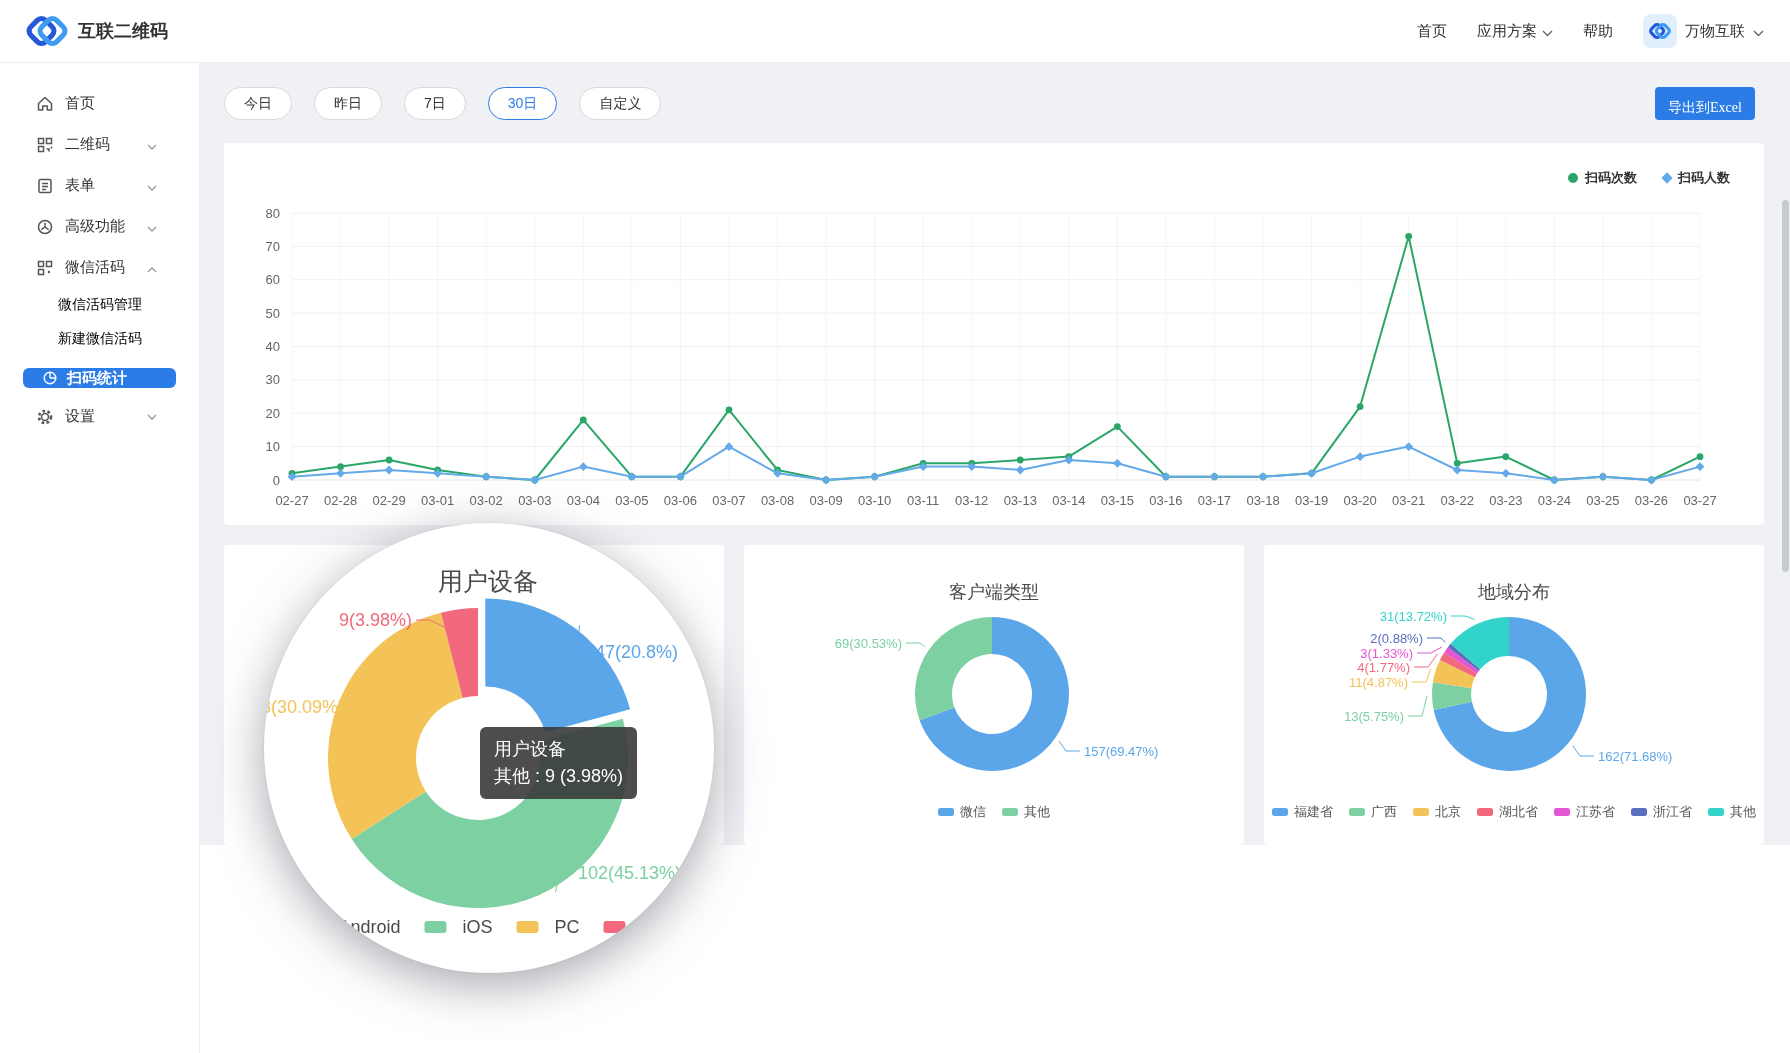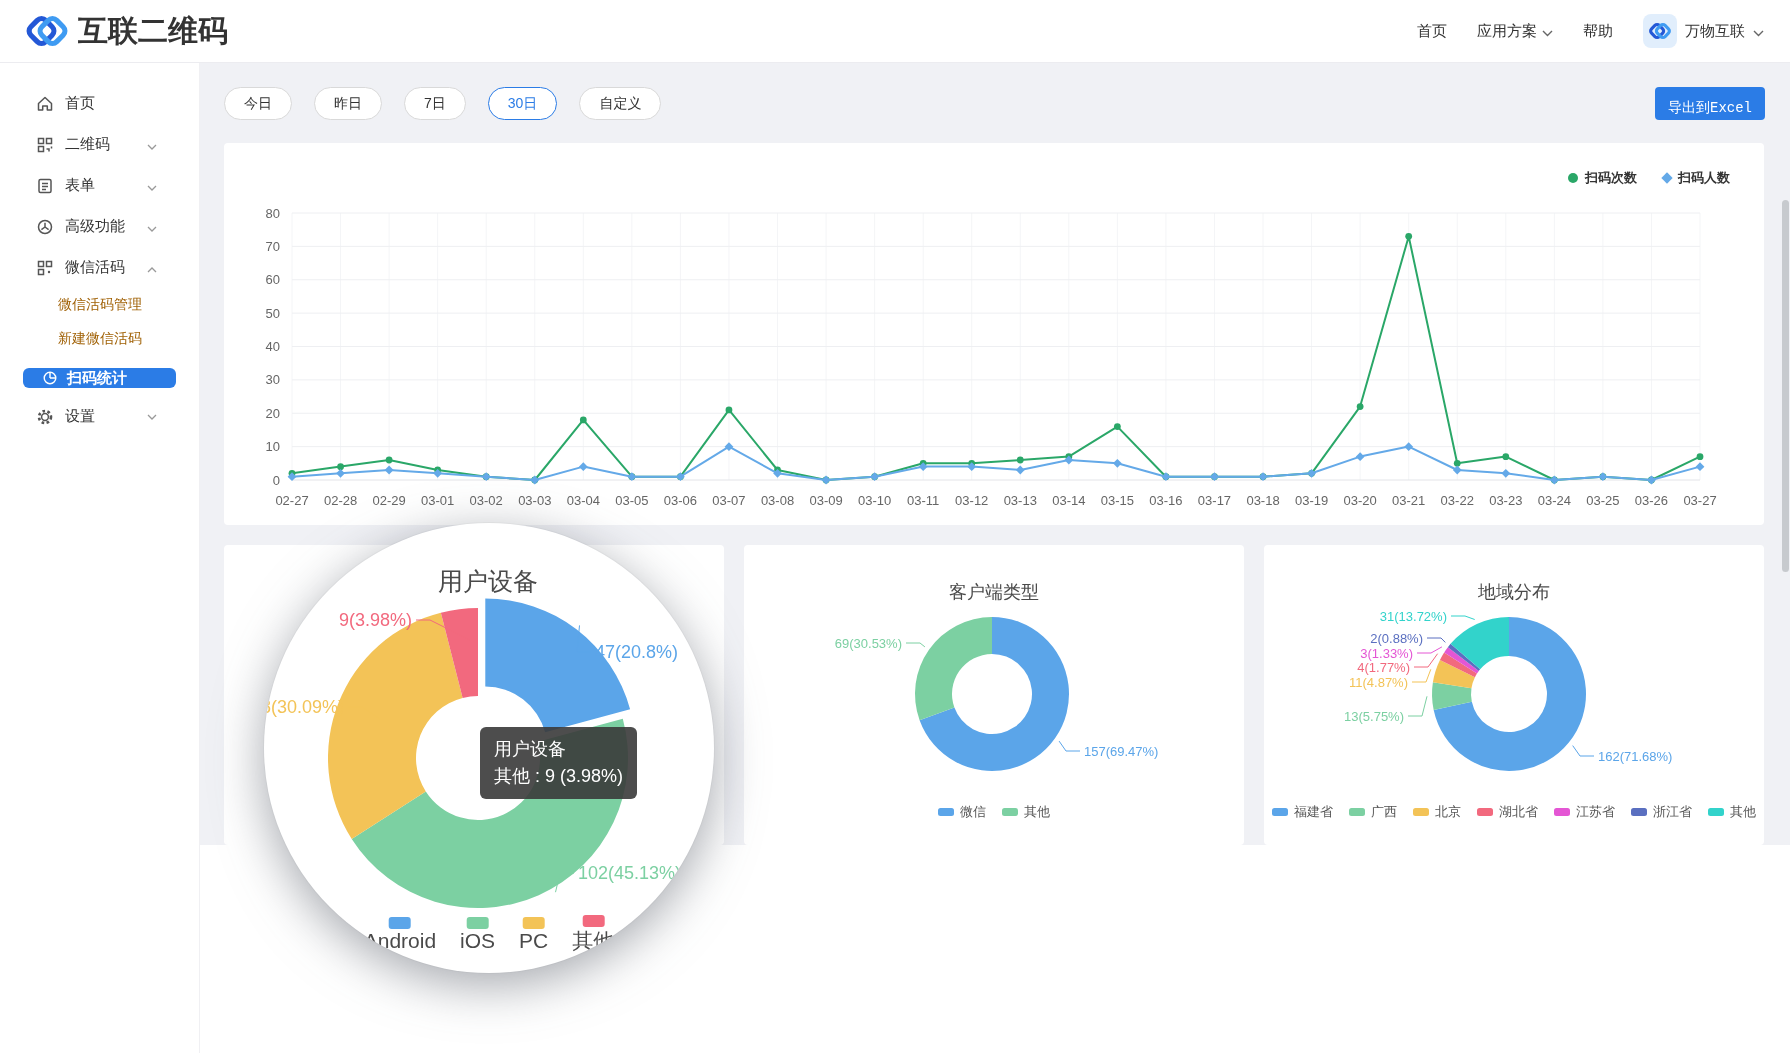--- a/index.html
+++ b/index.html
@@ -4,46 +4,46 @@
 <style>
   html,body{margin:0;padding:0;}
   body{
     width:1790px;height:1053px;position:relative;overflow:hidden;
     background:#ffffff;font-family:"Liberation Sans",sans-serif;color:#333;
   }
   
   .header{position:absolute;left:0;top:0;width:1790px;height:63px;background:#fff;
     border-bottom:1px solid #ececf0;display:flex;align-items:center;justify-content:space-between;
     box-sizing:border-box;padding:0 26px;z-index:20;}
-  .brand{display:flex;align-items:center;gap:10px;font-size:30px;font-weight:bold;color:#333;}
+  .brand{display:flex;align-items:center;gap:10px;font-size:18px;font-weight:bold;color:#333;}
   .topnav{display:flex;align-items:center;gap:30px;font-size:15px;color:#333;}
   .topnav .nav-item{display:flex;align-items:center;gap:5px;cursor:pointer;}
   .user-chip{display:flex;align-items:center;gap:8px;cursor:pointer;font-size:15px;}
   .avatar{width:34px;height:34px;border-radius:8px;background:#e1eefc;display:flex;align-items:center;justify-content:center;}
   .chev{display:inline-block;}
   
   .sidebar{position:absolute;left:0;top:63px;width:200px;height:990px;background:#fff;
     border-right:1px solid #f0f0f3;box-sizing:border-box;padding-top:20px;z-index:15;}
   .side-item{height:41px;display:flex;align-items:center;padding:0 18px 0 36px;font-size:15px;color:#333;
     position:relative;cursor:pointer;}
   .side-item .s-icon{display:flex;margin-right:11px;color:#555;}
   .side-item .s-chev{position:absolute;right:42px;color:#999;}
-  .side-child{height:34px;display:flex;align-items:center;padding-left:58px;font-size:14px;color:#a16207;cursor:pointer;}
+  .side-child{height:34px;display:flex;align-items:center;padding-left:58px;font-size:14px;color:#000000;cursor:pointer;}
   .active-pill{margin:12px 0 0 23px;width:153px;height:20px;background:#2b7ce6;border-radius:6px;
     color:#fff;display:flex;align-items:center;padding-left:19px;gap:9px;font-size:15px;font-weight:bold;
     box-sizing:border-box;cursor:pointer;}
   .side-gear{margin-top:8px;font-family:Liberation Mono, monospace;}
   
   .main-bg{position:absolute;left:200px;top:63px;width:1590px;height:782px;background:#f0f1f5;z-index:1;}
   .toolbar{position:absolute;left:224px;top:87px;display:flex;gap:22px;z-index:5;}
   .pill{height:33px;border:1px solid #d9d9d9;background:#fff;border-radius:17px;padding:0 19px;
     font-size:14px;color:#333;display:flex;align-items:center;cursor:pointer;font-family:inherit;}
   .pill.active{border-color:#2b7ce6;color:#2b7ce6;}
   .export-btn{position:absolute;top:87px;left:1655px;height:33px;background:#2b7ce6;color:#fff;
-    border:none;border-radius:4px;font-size:14px;padding:12px 13px;cursor:pointer;z-index:5;font-family:Liberation Mono, monospace;}
+    border:none;border-radius:4px;font-size:14px;padding:12px 13px;cursor:pointer;z-index:5;font-family:Liberation Serif, serif;}
   .card{position:absolute;background:#fff;border-radius:4px;z-index:2;}
   #line-card{left:224px;top:143px;width:1540px;height:382px;}
   #line-legend{position:absolute;top:26px;right:34px;display:flex;gap:26px;align-items:center;z-index:3;}
   .lg-item{display:flex;align-items:center;gap:7px;font-size:13px;font-weight:bold;color:#333;cursor:pointer;text-align:right;}
   .mk-circle{width:10px;height:10px;border-radius:50%;display:inline-block;}
   .mk-diamond{width:8px;height:8px;transform:rotate(45deg);display:inline-block;}
   #card-device{left:224px;top:545px;width:500px;height:300px;}
   #card-client{left:744px;top:545px;width:500px;height:300px;}
   #card-region{left:1264px;top:545px;width:500px;height:300px;}
   .card h3{position:absolute;top:17px;left:0;right:0;margin:18px;text-align:center;
@@ -54,21 +54,21 @@
   .dlg-item{display:flex;align-items:center;gap:6px;font-size:13px;color:#555;cursor:pointer;}
   .dlg-mark{width:16px;height:8px;border-radius:2.5px;display:inline-block;}
   
   .magnifier{position:absolute;left:264px;top:523px;width:450px;height:450px;border-radius:50%;
     background:#fff;overflow:hidden;z-index:10;box-shadow:0 12px 50px rgba(90,95,105,0.55),0 0 0 1px rgba(0,0,0,0.03);}
   .magnifier h3{position:absolute;top:42px;left:174px;margin:0;font-size:25px;font-weight:500;color:#4a4a4a;}
   .mag-tooltip{position:absolute;left:216px;top:204px;background:rgba(58,58,58,0.9);color:#fff;
     border-radius:6px;padding:9px 14px;font-size:18px;line-height:1.5;white-space:nowrap;z-index:4;}
   .mag-legend{position:absolute;top:392px;left:50%;transform:translateX(-50%);display:flex;gap:24px;
     align-items:center;white-space:nowrap;z-index:3;}
-  .mag-legend .dlg-item{font-size:21px;color:#4a4a4a;gap:0;flex-direction:column;}
+  .mag-legend .dlg-item{font-size:18px;color:#4a4a4a;gap:16px;}
   .mag-legend .dlg-mark{width:22px;height:12px;border-radius:3px;}
   
   .scrollbar-thumb{position:absolute;right:1px;top:200px;width:7px;height:372px;border-radius:4px;
     background:#c7cace;z-index:30;}
   svg text{font-family:"Liberation Sans",sans-serif;}
 </style>
 </head>
 <body>
 
 <div class="header">

